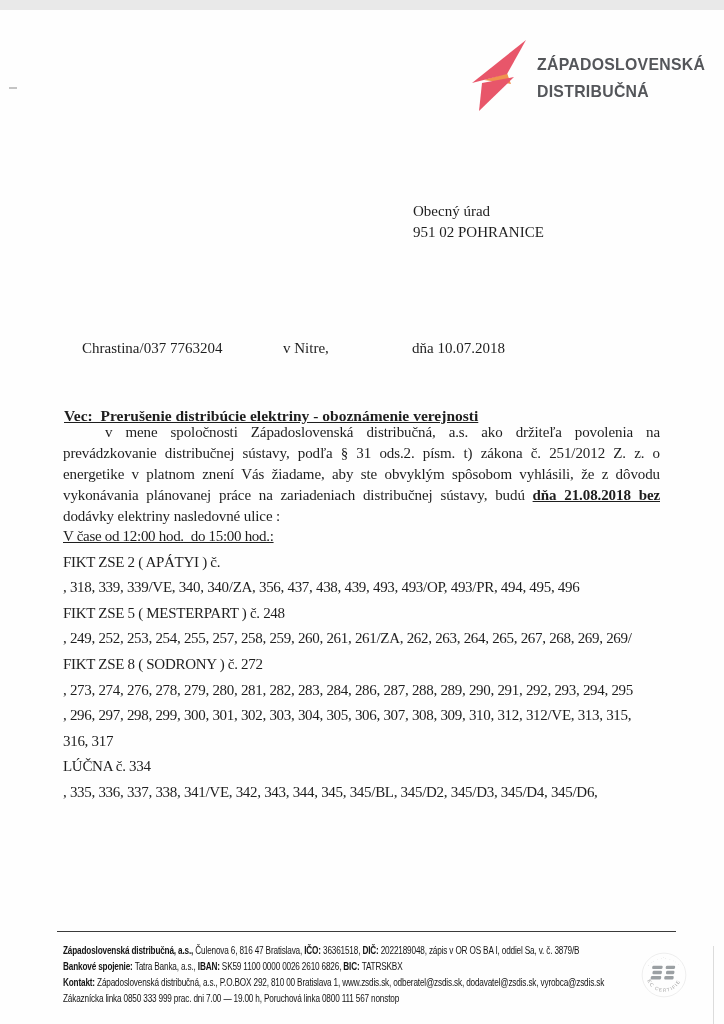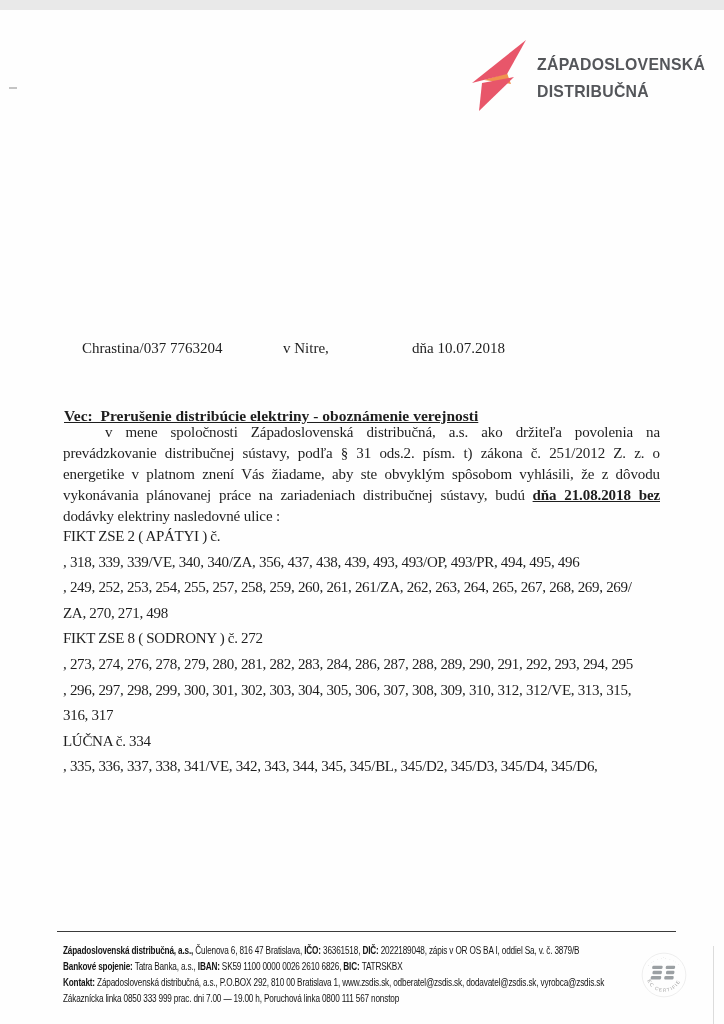--- a/index.html
+++ b/index.html
@@ -65,36 +65,41 @@
     <polygon points="44,37 12,43 9,71" fill="#e8566a"></polygon>
   </svg>
   <div class="logo-text">
     <div>ZÁPADOSLOVENSKÁ</div>
     <div>DISTRIBUČNÁ</div>
   </div>
 
   <div class="artifact-dash"></div>
   <div class="scan-edge"></div>
 
+  <div class="recipient">
+    <div>Obecný úrad</div>
+    <div>951 02 POHRANICE</div>
+  </div>
 
   <div class="ref-row">
     <span class="ref-left">Chrastina/037 7763204</span>
     <span class="ref-mid">v Nitre,</span>
     <span class="ref-right">dňa 10.07.2018</span>
   </div>
 
   <div class="subject">Vec:  Prerušenie distribúcie elektriny - oboznámenie verejnosti</div>
 
   <div class="paragraph"><span>v mene spoločnosti Západoslovenská distribučná, a.s. ako držiteľa povolenia na prevádzkovanie distribučnej sústavy, podľa § 31 ods.2. písm. t) zákona č. 251/2012 Z. z. o energetike v platnom znení Vás žiadame, aby ste obvyklým spôsobom vyhlásili, že z dôvodu vykonávania plánovanej práce na zariadeniach distribučnej sústavy, budú </span><span class="bold-underline">dňa 21.08.2018 bez</span><span> dodávky elektriny nasledovné ulice :</span></div>
 
   <div class="street-list">
+    <div class="time-line">V čase od 12:00 hod.  do 15:00 hod.:</div>
     <div>FIKT ZSE 2 ( APÁTYI ) č.</div>
     <div>, 318, 339, 339/VE, 340, 340/ZA, 356, 437, 438, 439, 493, 493/OP, 493/PR, 494, 495, 496</div>
+    <div>FIKT ZSE 5 ( MESTERPART ) č. 248</div>
     <div>, 249, 252, 253, 254, 255, 257, 258, 259, 260, 261, 261/ZA, 262, 263, 264, 265, 267, 268, 269, 269/</div>
-    <div>ZA, 270, 271, 498</div>
     <div>FIKT ZSE 8 ( SODRONY ) č. 272</div>
     <div>, 273, 274, 276, 278, 279, 280, 281, 282, 283, 284, 286, 287, 288, 289, 290, 291, 292, 293, 294, 295</div>
     <div>, 296, 297, 298, 299, 300, 301, 302, 303, 304, 305, 306, 307, 308, 309, 310, 312, 312/VE, 313, 315,</div>
     <div>316, 317</div>
     <div>LÚČNA č. 334</div>
     <div>, 335, 336, 337, 338, 341/VE, 342, 343, 344, 345, 345/BL, 345/D2, 345/D3, 345/D4, 345/D6,</div>
   </div>
 
   <div class="footer-rule"></div>
   <div class="footer">

